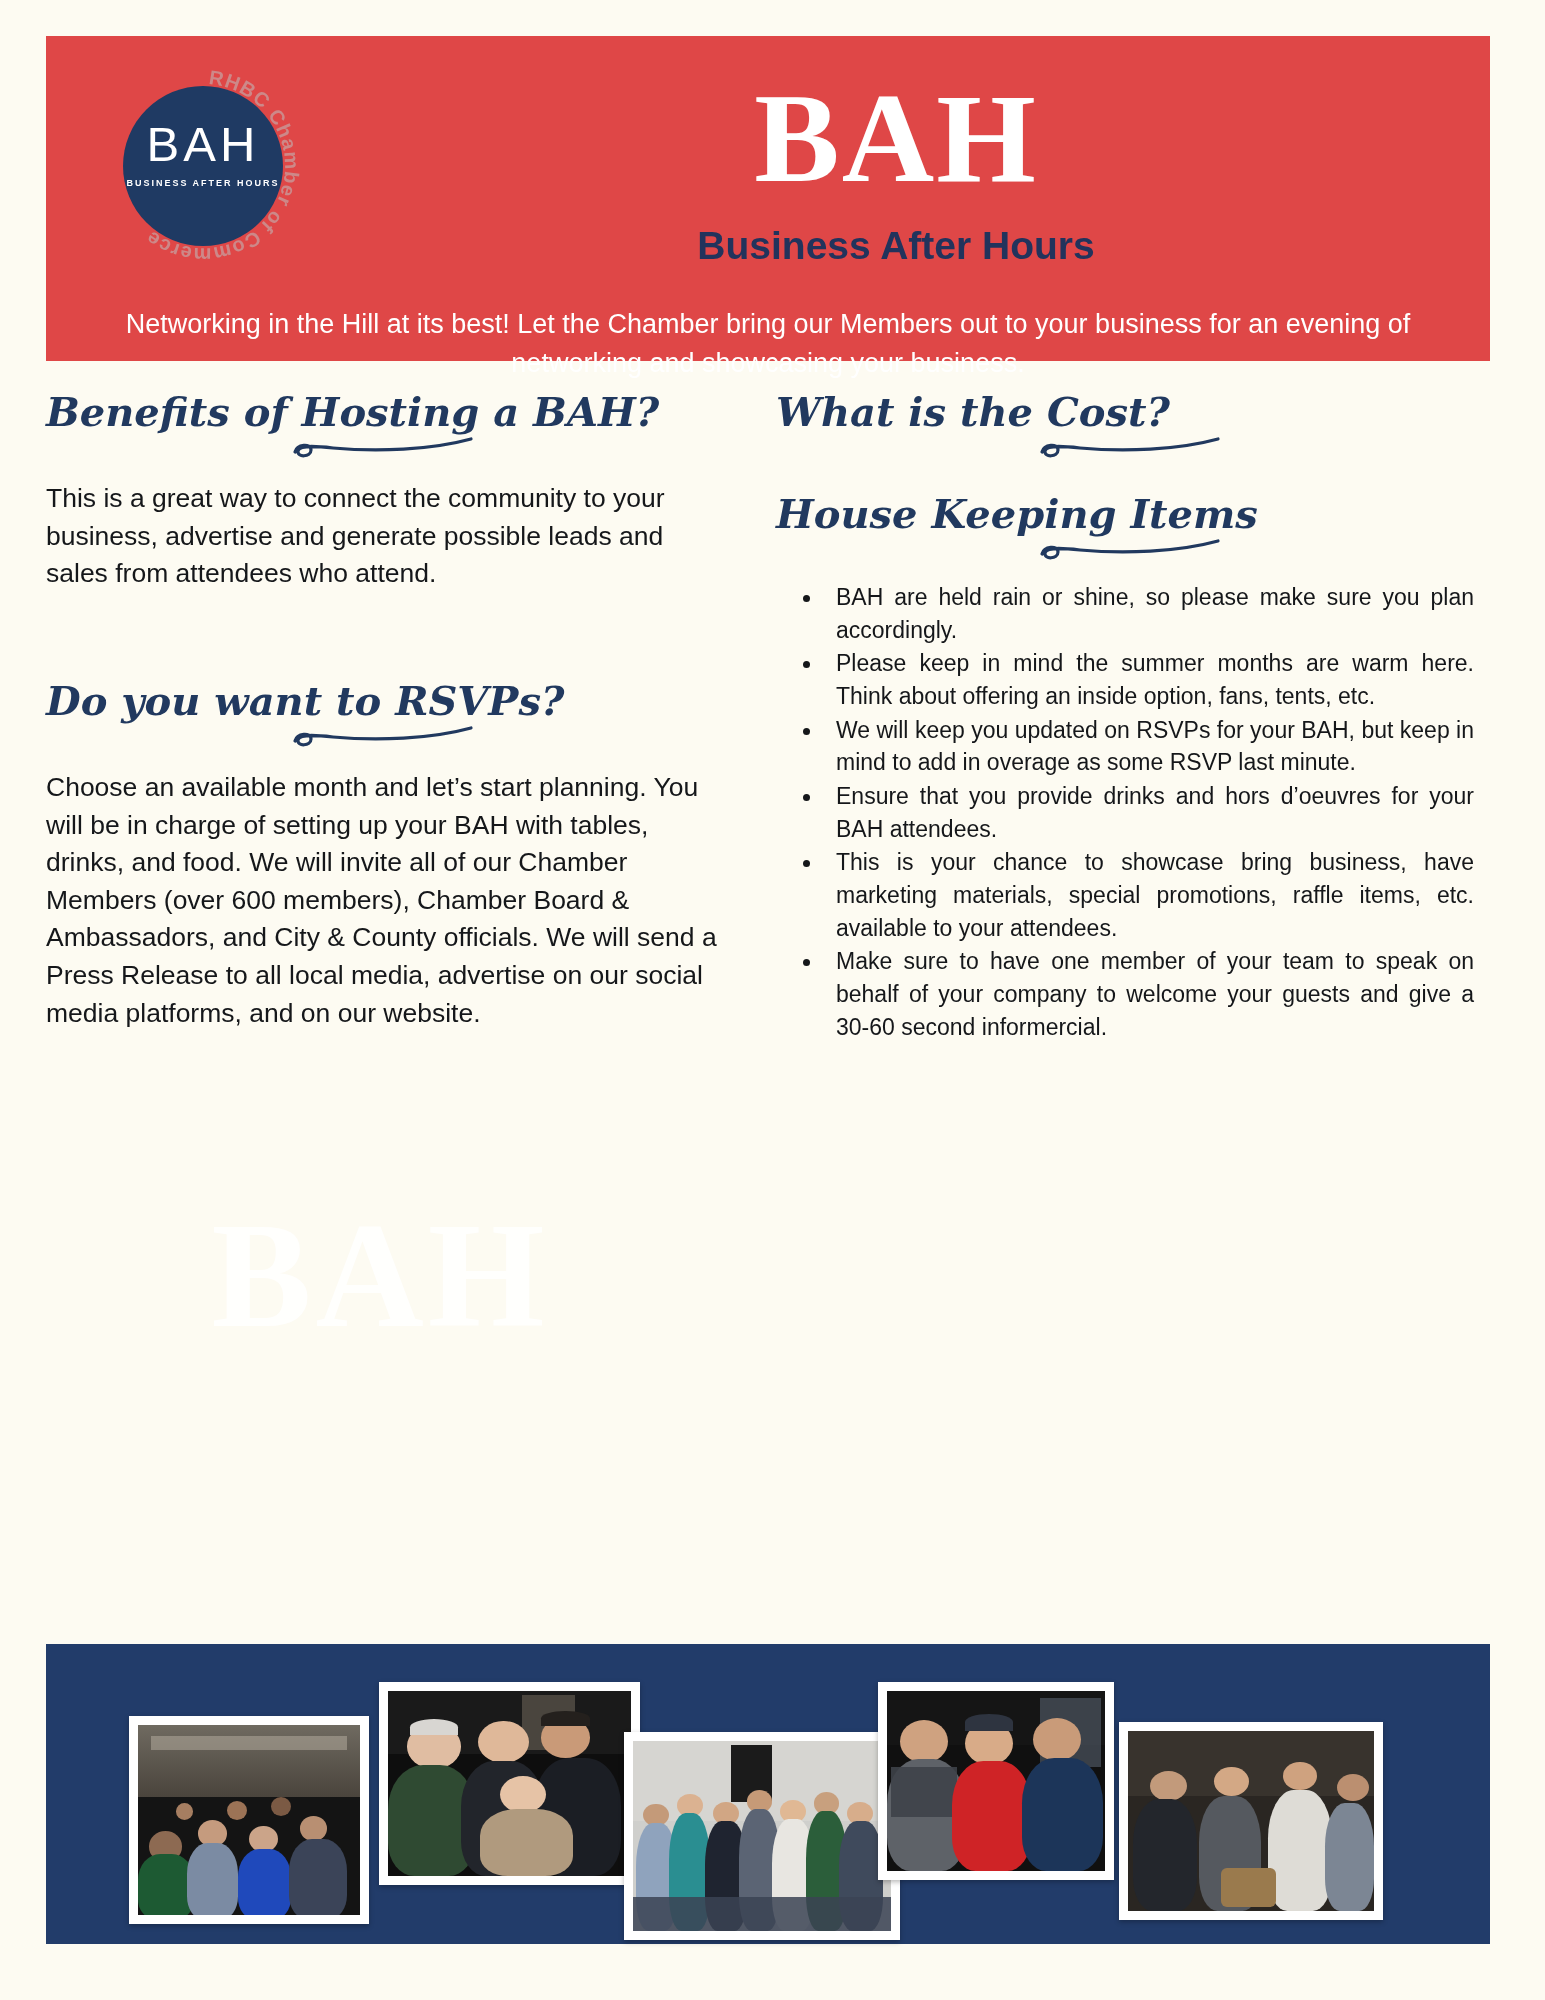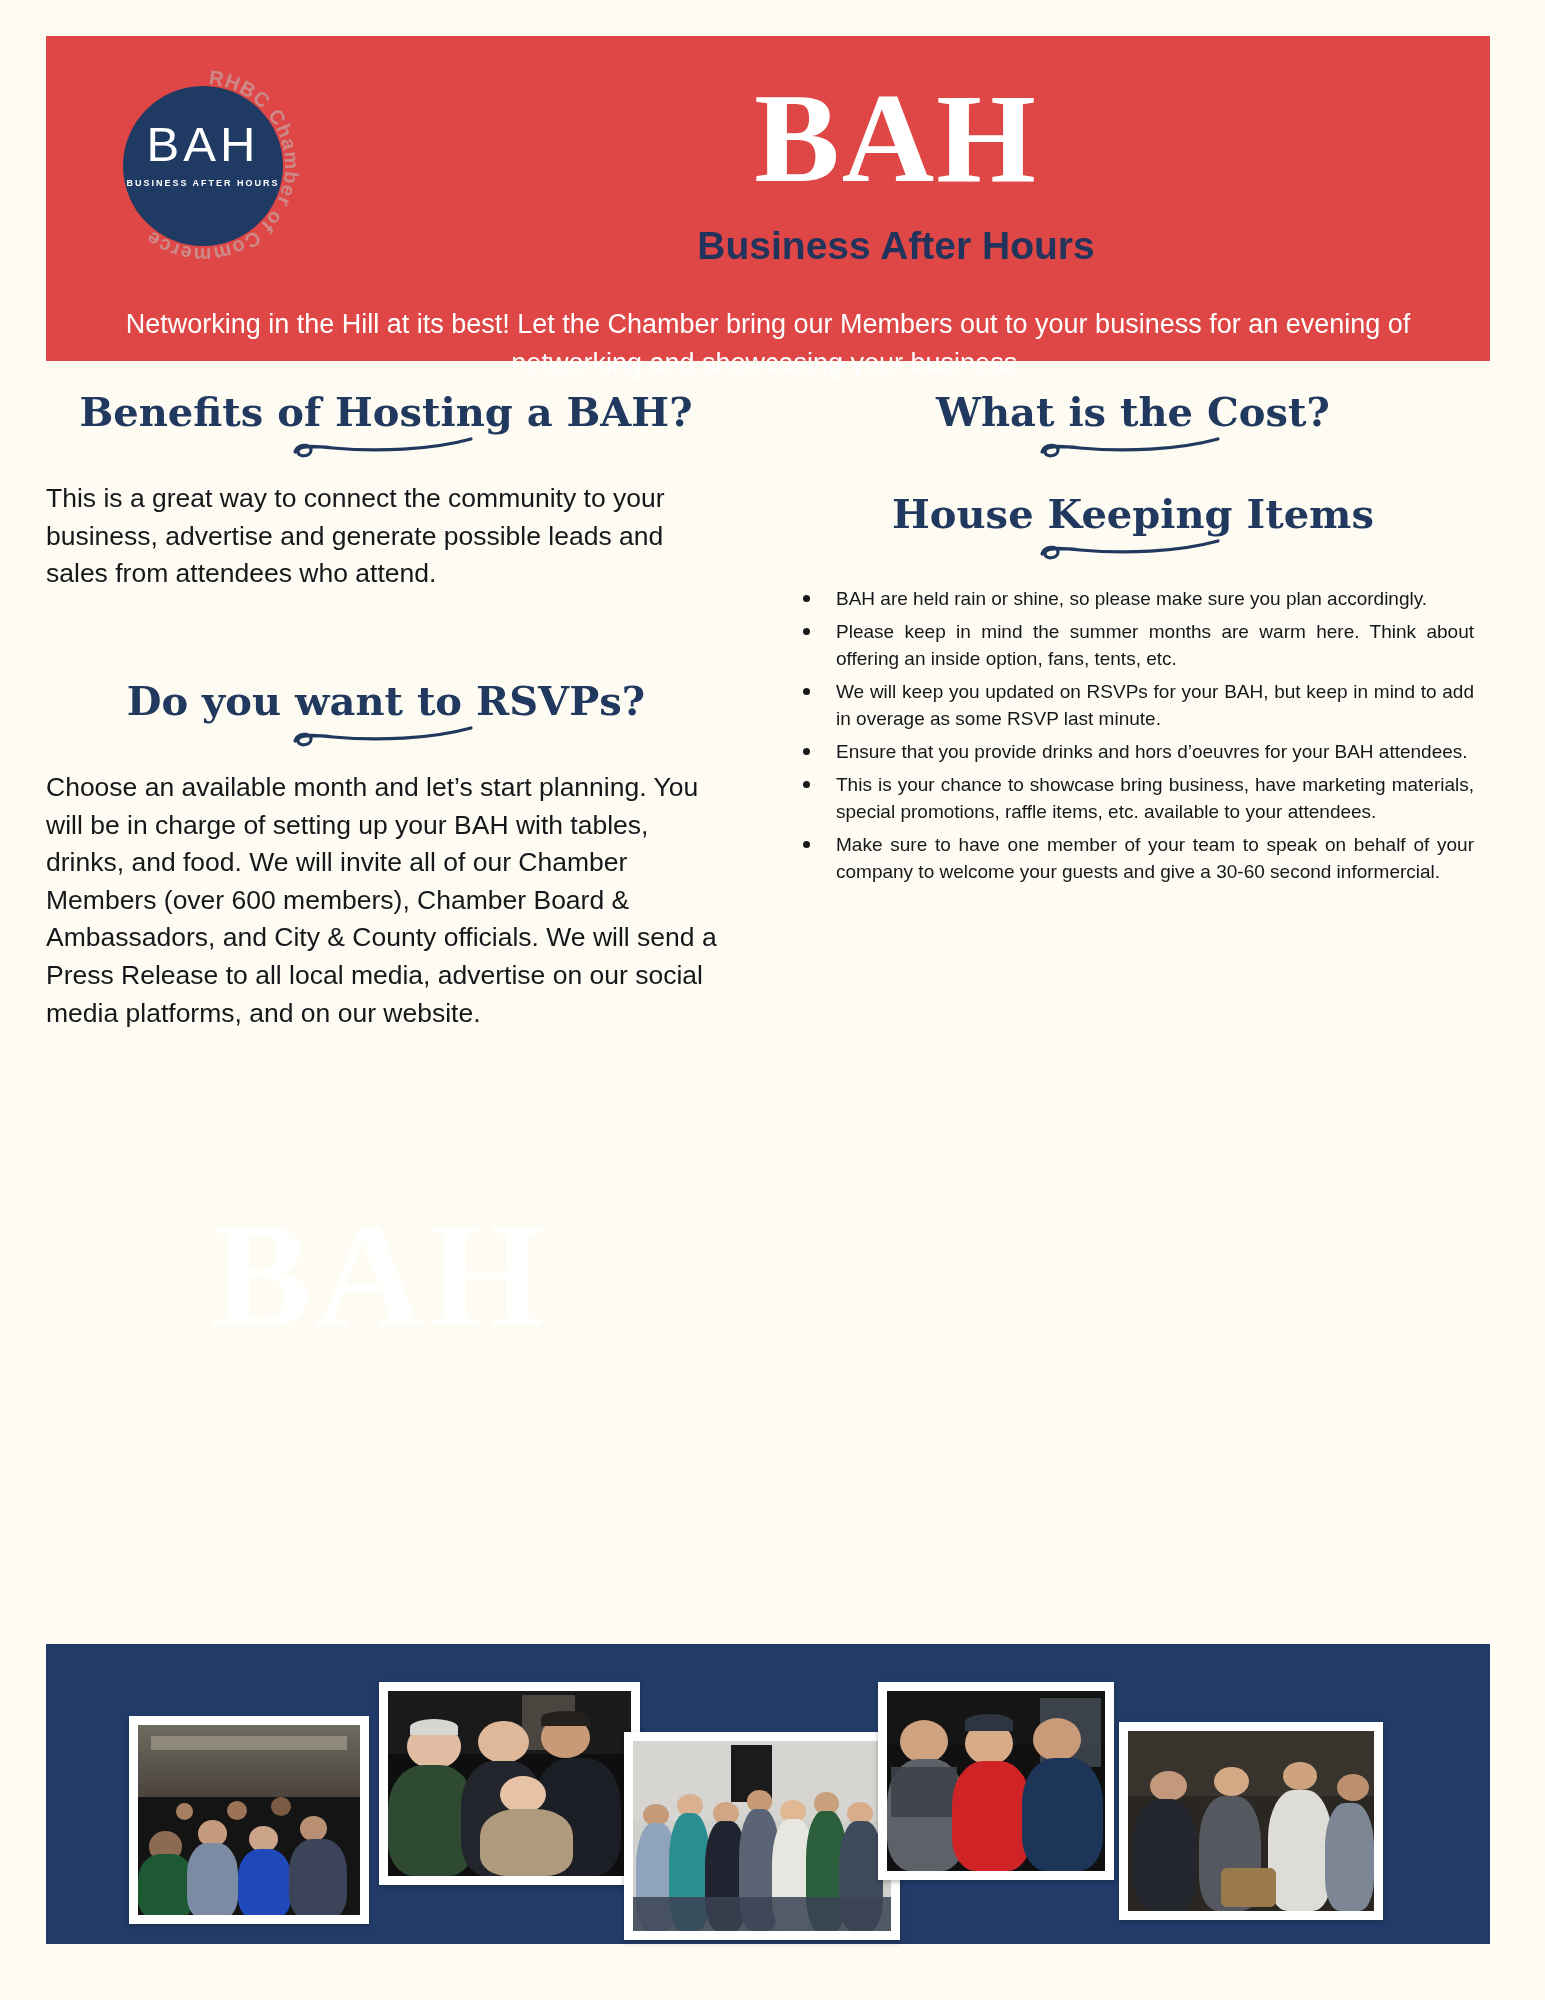--- a/index.html
+++ b/index.html
@@ -61,41 +61,42 @@
     color:rgba(255,255,255,0.85);line-height:1;letter-spacing:4px;
     pointer-events:none;
   }
 
   
   .content{position:absolute;left:46px;top:390px;width:1444px;}
   .col-left{position:absolute;left:0;top:0;width:680px;}
   .col-right{position:absolute;left:730px;top:0;width:714px;}
 
   .sec-head{
-    text-align:center;
+    text-align:left;
     color:#21395F;
     font-family:"DejaVu Serif", serif;
     font-size:40px;
+    font-style:italic;
     font-weight:bold;
     line-height:1.1;
     letter-spacing:0px;
   }
   .swirl{display:block;margin:2px auto 0 auto;}
   .sec-body{
     margin-top:18px;
     color:#15171A;
     font-family:"Liberation Sans", sans-serif;
     font-size:26.5px;
     line-height:1.42;
   }
 
   ul.keeping{
     margin:16px 16px 0 0;padding:0 0 0 48px;
     color:#15171A;font-family:"Liberation Sans", sans-serif;
-    font-size:19px;line-height:1.42;text-align:justify;
+    font-size:23px;line-height:1.42;text-align:justify;
   }
   ul.keeping li{margin:0 0 0 0;padding-left:12px;text-align:justify;}
   ul.keeping li::marker{font-size:24px;}
 
   
   .strip{
     position:absolute;left:46px;top:1644px;width:1444px;height:300px;
     background:#223C6A;
   }
   .photo{

